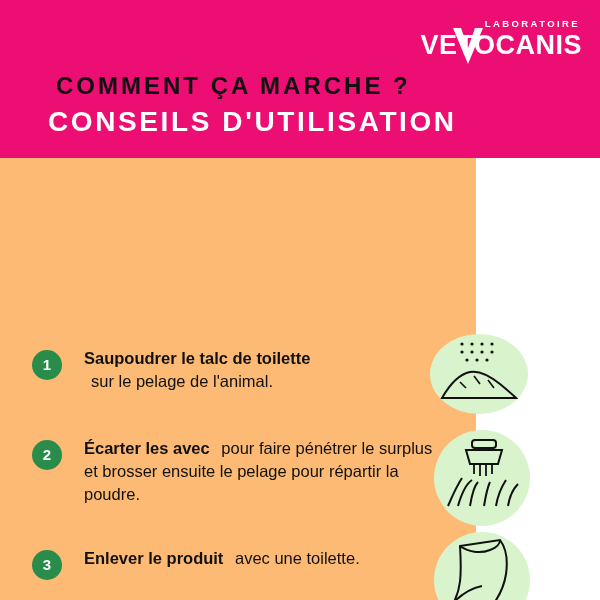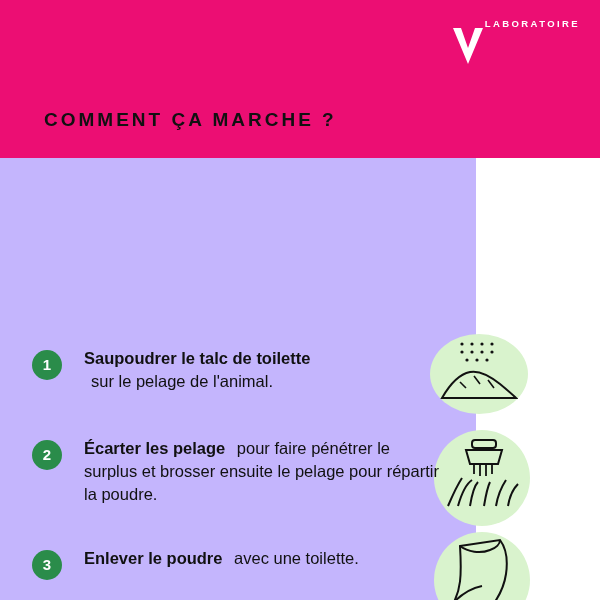--- a/index.html
+++ b/index.html
@@ -10,21 +10,21 @@
     width: 600px;
     height: 600px;
     background: #ffffff;
     font-family: "Liberation Sans", sans-serif;
     overflow: hidden;
   }
   .page {
     position: relative;
     width: 476px;
     height: 600px;
-    background: #c4b5fd;
+    background: #fdba74;
     box-sizing: border-box;
   }
 
   
   .header {
     position: relative;
     width: 600px;
     height: 158px;
     background: #ec0e73;
     box-sizing: border-box;
@@ -59,28 +59,27 @@
   }
   .brand-v {
     position: absolute;
     right: 96px;
     top: 14px;
     width: 36px;
     height: 42px;
   }
   .headline-1 {
     position: absolute;
-    left: 44px;
+    left: 56px;
     top: 72px;
-    font-size: 19px;
+    font-size: 24px;
     font-weight: bold;
     letter-spacing: 3.0px;
     color: #111111;
     white-space: nowrap;
-    margin-top: 37px;
   }
   .headline-2 {
     position: absolute;
     left: 48px;
     top: 106px;
     font-size: 28px;
     font-weight: bold;
     letter-spacing: 2.6px;
     color: #ffffff;
     white-space: nowrap;
@@ -144,23 +143,25 @@
 
 <div class="page">
 
   <div class="header">
 
     <div class="brand">
       <div class="brand-lab">LABORATOIRE</div>
       <svg class="brand-v" viewBox="0 0 36 42" width="36" height="42">
         <path d="M3 2 L18 38 L33 2 L25 2 L18 22 L11 2 Z" fill="#ffffff"></path>
       </svg>
+      <div class="brand-name">VETOCANIS</div>
     </div>
 
     <div class="headline-1">COMMENT ÇA MARCHE ?</div>
+    <div class="headline-2">CONSEILS D'UTILISATION</div>
   </div>
 
   <div class="content">
 
     <div class="blob blob-1"></div>
     <div class="blob blob-2"></div>
     <div class="blob blob-3"></div>
 
     <svg class="icon-svg icon-1" width="78" height="70" viewBox="0 0 78 70">
       <g fill="#111111">
@@ -209,27 +210,27 @@
       <div class="step-num">1</div>
       <div class="step-text">
         <b>Saupoudrer le talc de toilette</b><br>
         <span class="light">sur le pelage de l'animal.</span>
       </div>
     </div>
 
     <div class="step step-2">
       <div class="step-num">2</div>
       <div class="step-text">
-        <b>Écarter les pelage</b>
+        <b>Écarter les avec</b>
         <span class="light">pour faire pénétrer le surplus et brosser ensuite le pelage pour répartir la poudre.</span>
       </div>
     </div>
 
     <div class="step step-3">
       <div class="step-num">3</div>
       <div class="step-text">
-        <b>Enlever le poudre</b>
+        <b>Enlever le produit</b>
         <span class="light">avec une toilette.</span>
       </div>
     </div>
 
   </div>
 </div>
 
 </body></html>

